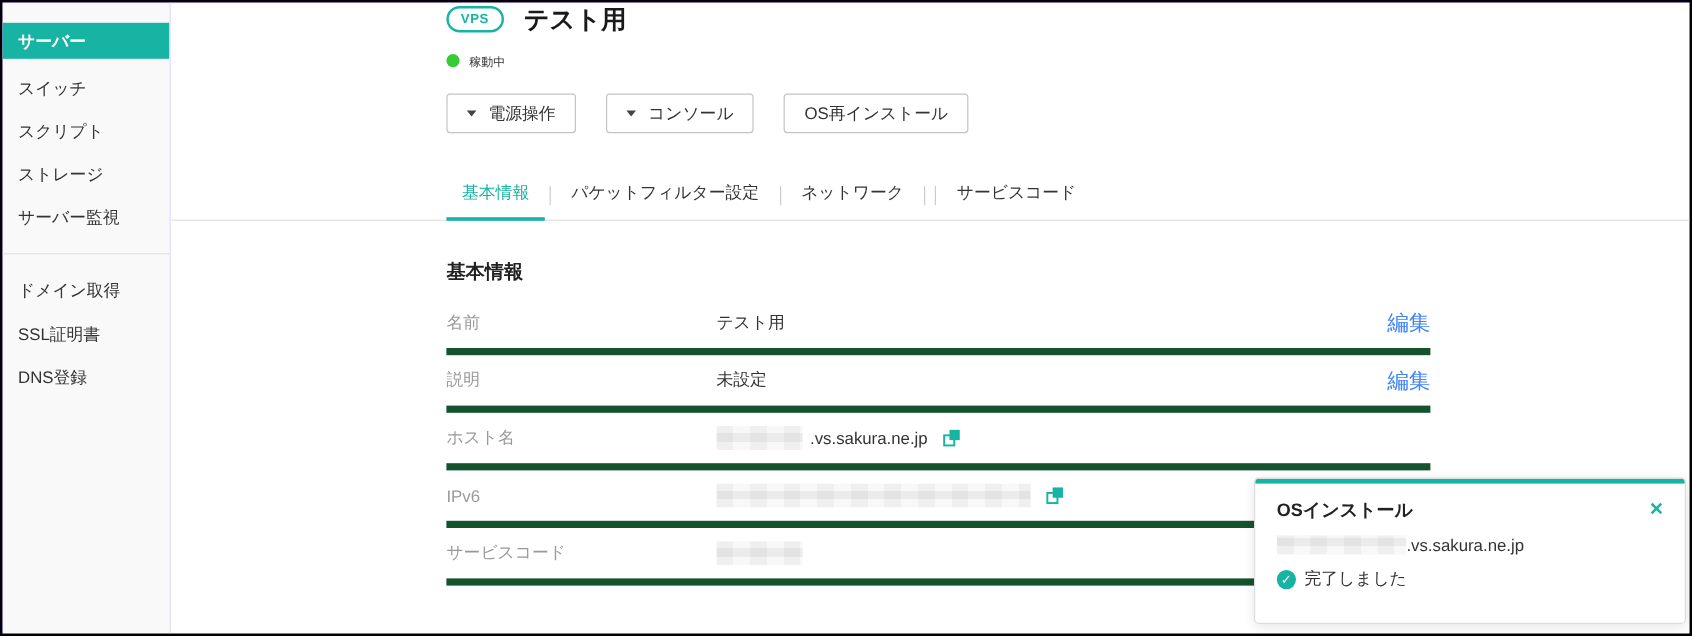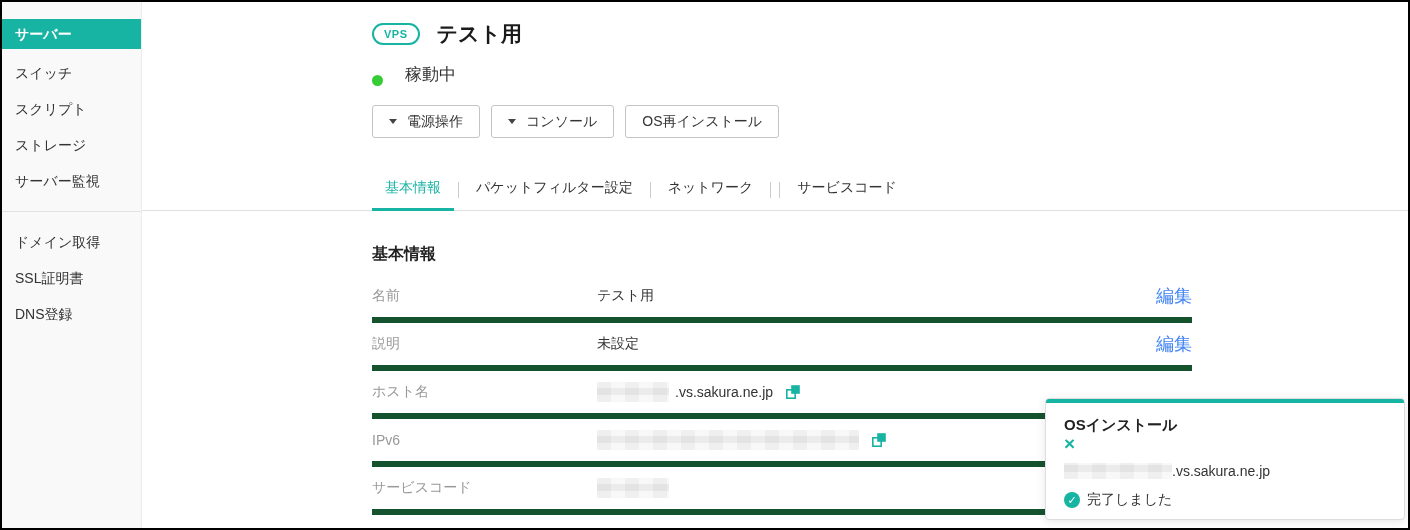--- a/index.html
+++ b/index.html
@@ -20,29 +20,29 @@
     font-size:14px; color:#333; cursor:pointer; white-space:nowrap;
   }
   .side-item.selected {
     background:#17b3a3; color:#fff; font-weight:bold;
     height:30px; line-height:30px; margin-bottom:6px;
   }
   .side-divider { border-top:1px solid #e2e2e2; margin:12px 0; }
   
   .main { flex:1; position:relative; background:#fff; min-width:0; }
   .content-pad { padding-left:230px; }
-  .title-row { display:flex; align-items:center; gap:17px; padding-top:18px; }
+  .title-row { display:flex; align-items:center; gap:17px; }
   .vps-badge {
     border:2px solid #17b3a3; color:#17b3a3; font-weight:bold;
     font-size:11px; padding:3px 10px; border-radius:12px; letter-spacing:.5px;
   }
   .page-title { font-size:21px; font-weight:bold; color:#1a1a1a; }
-  .status-row { margin-top:15px; display:flex; align-items:flex-end; gap:22px; font-size:17px; color:#333; }
+  .status-row { margin-top:15px; display:flex; align-items:flex-start; gap:8px; font-size:10px; color:#333; }
   .status-dot { width:11px; height:11px; border-radius:50%; background:#35cc35; }
-  .actions-row { margin-top:19px; display:flex; gap:11px; }
+  .actions-row { margin-top:19px; display:flex; gap:25px; }
   .btn {
     background:#fff; border:1px solid #c4c4c4; border-radius:3px;
     height:33px; padding:0 16px; font-size:14px; color:#333;
     display:flex; align-items:center; gap:10px; cursor:pointer; white-space:nowrap;
   }
   .caret {
     width:0; height:0; border-left:4px solid transparent;
     border-right:4px solid transparent; border-top:5px solid #444;
   }
   
@@ -77,21 +77,21 @@
   .w-toast{ width:108px; height:16px; }
   .copy-icon { margin-left:6px; cursor:pointer; display:inline-flex; }
   
   .toast {
     position:absolute; left:1043px; top:396px; width:360px; height:122px;
     box-sizing:border-box; background:#fff; border:1px solid #ddd;
     border-radius:4px; box-shadow:0 2px 10px rgba(0,0,0,0.10); overflow:hidden;
   }
   .toast-bar { height:4px; background:#17b3a3; }
   .toast-body { padding:13px 18px 0 18px; }
-  .toast-head { display:flex; justify-content:space-between; align-items:flex-start;flex-direction:column; }
+  .toast-head { display:flex; justify-content:space-between; align-items:flex-start; }
   .toast-title { font-size:15px; font-weight:bold; color:#222; }
   .toast-close { color:#17b3a3; font-size:19px; font-weight:bold; line-height:0.9; cursor:pointer; }
   .toast-host { margin-top:11px; display:flex; align-items:center; font-size:14px; color:#333; }
   .toast-status { margin-top:12px; display:flex; align-items:center; gap:7px; font-size:14px; color:#333; }
   .check-circle {
     width:16px; height:16px; border-radius:50%; background:#17b3a3; color:#fff;
     font-size:11px; display:flex; align-items:center; justify-content:center; flex-shrink:0;
   }
 </style>
 </head>

